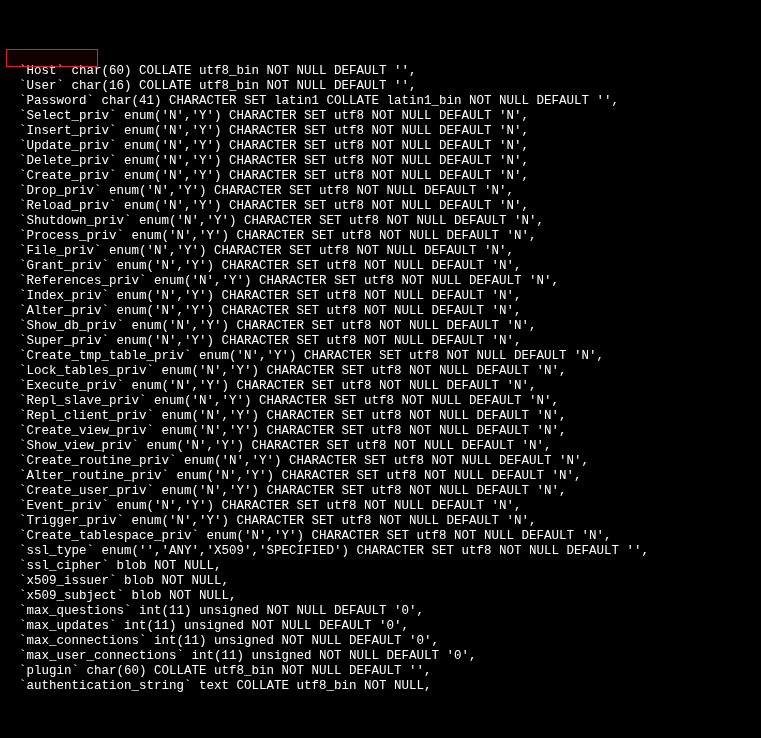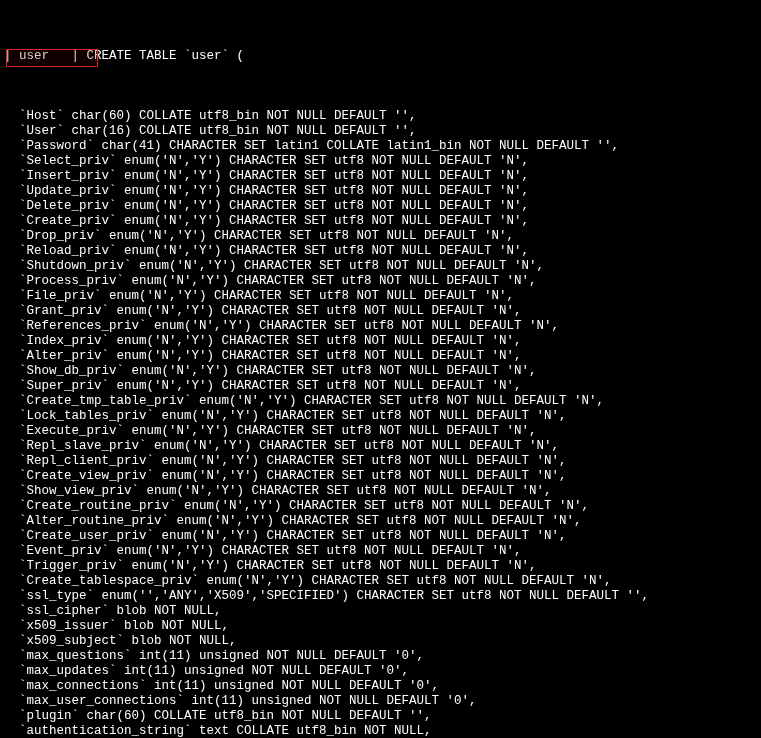--- a/index.html
+++ b/index.html
@@ -25,21 +25,20 @@
     border: 1.5px solid #d22;
     background: rgba(80,0,0,0.2);
     pointer-events: none;
   }
 </style>
 </head>
 <body>
 
 <div class="terminal">
 
-  <div class="line">| user   | CREATE TABLE `user` (</div>
 
   <div id="cols-container"><div class="line">  `Host` char(60) COLLATE utf8_bin NOT NULL DEFAULT '',</div><div class="line">  `User` char(16) COLLATE utf8_bin NOT NULL DEFAULT '',</div><div class="line">  `Password` char(41) CHARACTER SET latin1 COLLATE latin1_bin NOT NULL DEFAULT '',</div><div class="line">  `Select_priv` enum('N','Y') CHARACTER SET utf8 NOT NULL DEFAULT 'N',</div><div class="line">  `Insert_priv` enum('N','Y') CHARACTER SET utf8 NOT NULL DEFAULT 'N',</div><div class="line">  `Update_priv` enum('N','Y') CHARACTER SET utf8 NOT NULL DEFAULT 'N',</div><div class="line">  `Delete_priv` enum('N','Y') CHARACTER SET utf8 NOT NULL DEFAULT 'N',</div><div class="line">  `Create_priv` enum('N','Y') CHARACTER SET utf8 NOT NULL DEFAULT 'N',</div><div class="line">  `Drop_priv` enum('N','Y') CHARACTER SET utf8 NOT NULL DEFAULT 'N',</div><div class="line">  `Reload_priv` enum('N','Y') CHARACTER SET utf8 NOT NULL DEFAULT 'N',</div><div class="line">  `Shutdown_priv` enum('N','Y') CHARACTER SET utf8 NOT NULL DEFAULT 'N',</div><div class="line">  `Process_priv` enum('N','Y') CHARACTER SET utf8 NOT NULL DEFAULT 'N',</div><div class="line">  `File_priv` enum('N','Y') CHARACTER SET utf8 NOT NULL DEFAULT 'N',</div><div class="line">  `Grant_priv` enum('N','Y') CHARACTER SET utf8 NOT NULL DEFAULT 'N',</div><div class="line">  `References_priv` enum('N','Y') CHARACTER SET utf8 NOT NULL DEFAULT 'N',</div><div class="line">  `Index_priv` enum('N','Y') CHARACTER SET utf8 NOT NULL DEFAULT 'N',</div><div class="line">  `Alter_priv` enum('N','Y') CHARACTER SET utf8 NOT NULL DEFAULT 'N',</div><div class="line">  `Show_db_priv` enum('N','Y') CHARACTER SET utf8 NOT NULL DEFAULT 'N',</div><div class="line">  `Super_priv` enum('N','Y') CHARACTER SET utf8 NOT NULL DEFAULT 'N',</div><div class="line">  `Create_tmp_table_priv` enum('N','Y') CHARACTER SET utf8 NOT NULL DEFAULT 'N',</div><div class="line">  `Lock_tables_priv` enum('N','Y') CHARACTER SET utf8 NOT NULL DEFAULT 'N',</div><div class="line">  `Execute_priv` enum('N','Y') CHARACTER SET utf8 NOT NULL DEFAULT 'N',</div><div class="line">  `Repl_slave_priv` enum('N','Y') CHARACTER SET utf8 NOT NULL DEFAULT 'N',</div><div class="line">  `Repl_client_priv` enum('N','Y') CHARACTER SET utf8 NOT NULL DEFAULT 'N',</div><div class="line">  `Create_view_priv` enum('N','Y') CHARACTER SET utf8 NOT NULL DEFAULT 'N',</div><div class="line">  `Show_view_priv` enum('N','Y') CHARACTER SET utf8 NOT NULL DEFAULT 'N',</div><div class="line">  `Create_routine_priv` enum('N','Y') CHARACTER SET utf8 NOT NULL DEFAULT 'N',</div><div class="line">  `Alter_routine_priv` enum('N','Y') CHARACTER SET utf8 NOT NULL DEFAULT 'N',</div><div class="line">  `Create_user_priv` enum('N','Y') CHARACTER SET utf8 NOT NULL DEFAULT 'N',</div><div class="line">  `Event_priv` enum('N','Y') CHARACTER SET utf8 NOT NULL DEFAULT 'N',</div><div class="line">  `Trigger_priv` enum('N','Y') CHARACTER SET utf8 NOT NULL DEFAULT 'N',</div><div class="line">  `Create_tablespace_priv` enum('N','Y') CHARACTER SET utf8 NOT NULL DEFAULT 'N',</div><div class="line">  `ssl_type` enum('','ANY','X509','SPECIFIED') CHARACTER SET utf8 NOT NULL DEFAULT '',</div><div class="line">  `ssl_cipher` blob NOT NULL,</div><div class="line">  `x509_issuer` blob NOT NULL,</div><div class="line">  `x509_subject` blob NOT NULL,</div><div class="line">  `max_questions` int(11) unsigned NOT NULL DEFAULT '0',</div><div class="line">  `max_updates` int(11) unsigned NOT NULL DEFAULT '0',</div><div class="line">  `max_connections` int(11) unsigned NOT NULL DEFAULT '0',</div><div class="line">  `max_user_connections` int(11) unsigned NOT NULL DEFAULT '0',</div><div class="line">  `plugin` char(60) COLLATE utf8_bin NOT NULL DEFAULT '',</div><div class="line">  `authentication_string` text COLLATE utf8_bin NOT NULL,</div></div>
 
   
 
   
 
   <div class="highlight-box" style="left:6px; top:49px; width:90px; height:16px;"></div>
 
   

